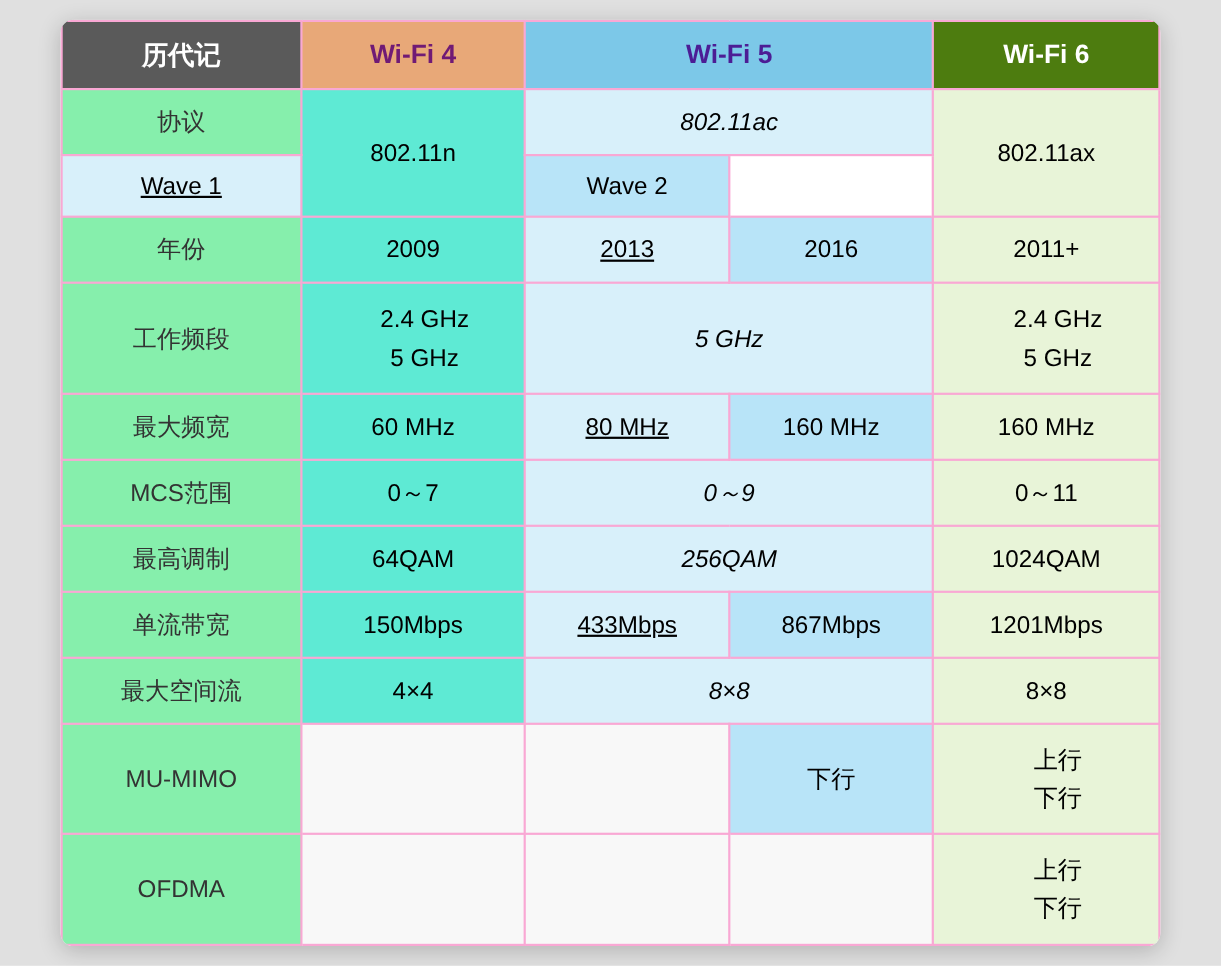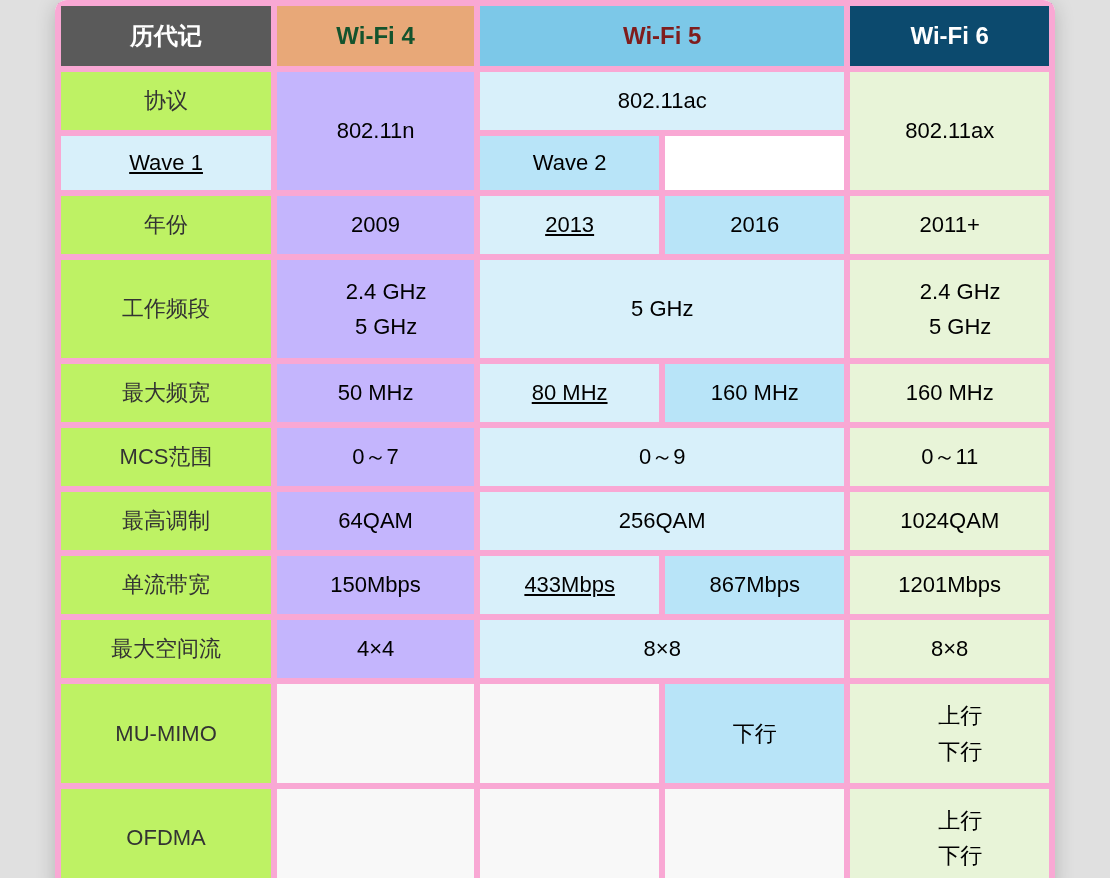--- a/index.html
+++ b/index.html
@@ -24,71 +24,72 @@
       width: 100%;
       border-collapse: collapse;
       background: #fff;
     }
 
     th, td {
       text-align: center;
       vertical-align: middle;
       padding: 14px 10px;
       font-size: 22px;
-      border: 6px solid #f9a8d4;
+      border: 2px solid #f9a8d4;
     }
 
     
     thead tr th {
       font-weight: bold;
       font-size: 24px;
     }
 
     .th-label {
       background: #5a5a5a;
       color: #fff;
     }
 
     .th-wifi4 {
       background: #e8a878;
-      color: #14532d;
+      color: #701a75;
     }
 
     .th-wifi5 {
       background: #7cc8e8;
-      color: #7f1d1d;
+      color: #4c1d95;
     }
 
     .th-wifi6 {
-      background: #0c4a6e;
+      background: #4d7c0f;
       color: #fff;
     }
 
     
     .row-label {
-      background: #bef264;
+      background: #86efac;
       font-size: 22px;
       color: #333;
     }
 
     .cell-wifi4 {
-      background: #c4b5fd;
+      background: #5eead4;
     }
 
     .cell-wifi5-wave1 {
       background: #d8f0fa;
       text-decoration: underline;
     }
 
     .cell-wifi5-wave2 {
       background: #b8e4f8;
     }
 
     .cell-wifi5-merged {
       background: #d8f0fa;
+      font-style: italic;
     }
 
     .cell-wifi6 {
       background: #e8f4d8;
     }
 
     .cell-empty {
       background: #f8f8f8;
     }
 
@@ -135,21 +136,21 @@
 
       <tr>
         <td class="row-label">工作频段</td>
         <td class="cell-wifi4 multiline">2.4 GHz<br>5 GHz</td>
         <td class="cell-wifi5-merged" colspan="2">5 GHz</td>
         <td class="cell-wifi6 multiline">2.4 GHz<br>5 GHz</td>
       </tr>
 
       <tr>
         <td class="row-label">最大频宽</td>
-        <td class="cell-wifi4">50 MHz</td>
+        <td class="cell-wifi4">60 MHz</td>
         <td class="cell-wifi5-wave1">80 MHz</td>
         <td class="cell-wifi5-wave2">160 MHz</td>
         <td class="cell-wifi6">160 MHz</td>
       </tr>
 
       <tr>
         <td class="row-label">MCS范围</td>
         <td class="cell-wifi4">0～7</td>
         <td class="cell-wifi5-merged" colspan="2">0～9</td>
         <td class="cell-wifi6">0～11</td>

